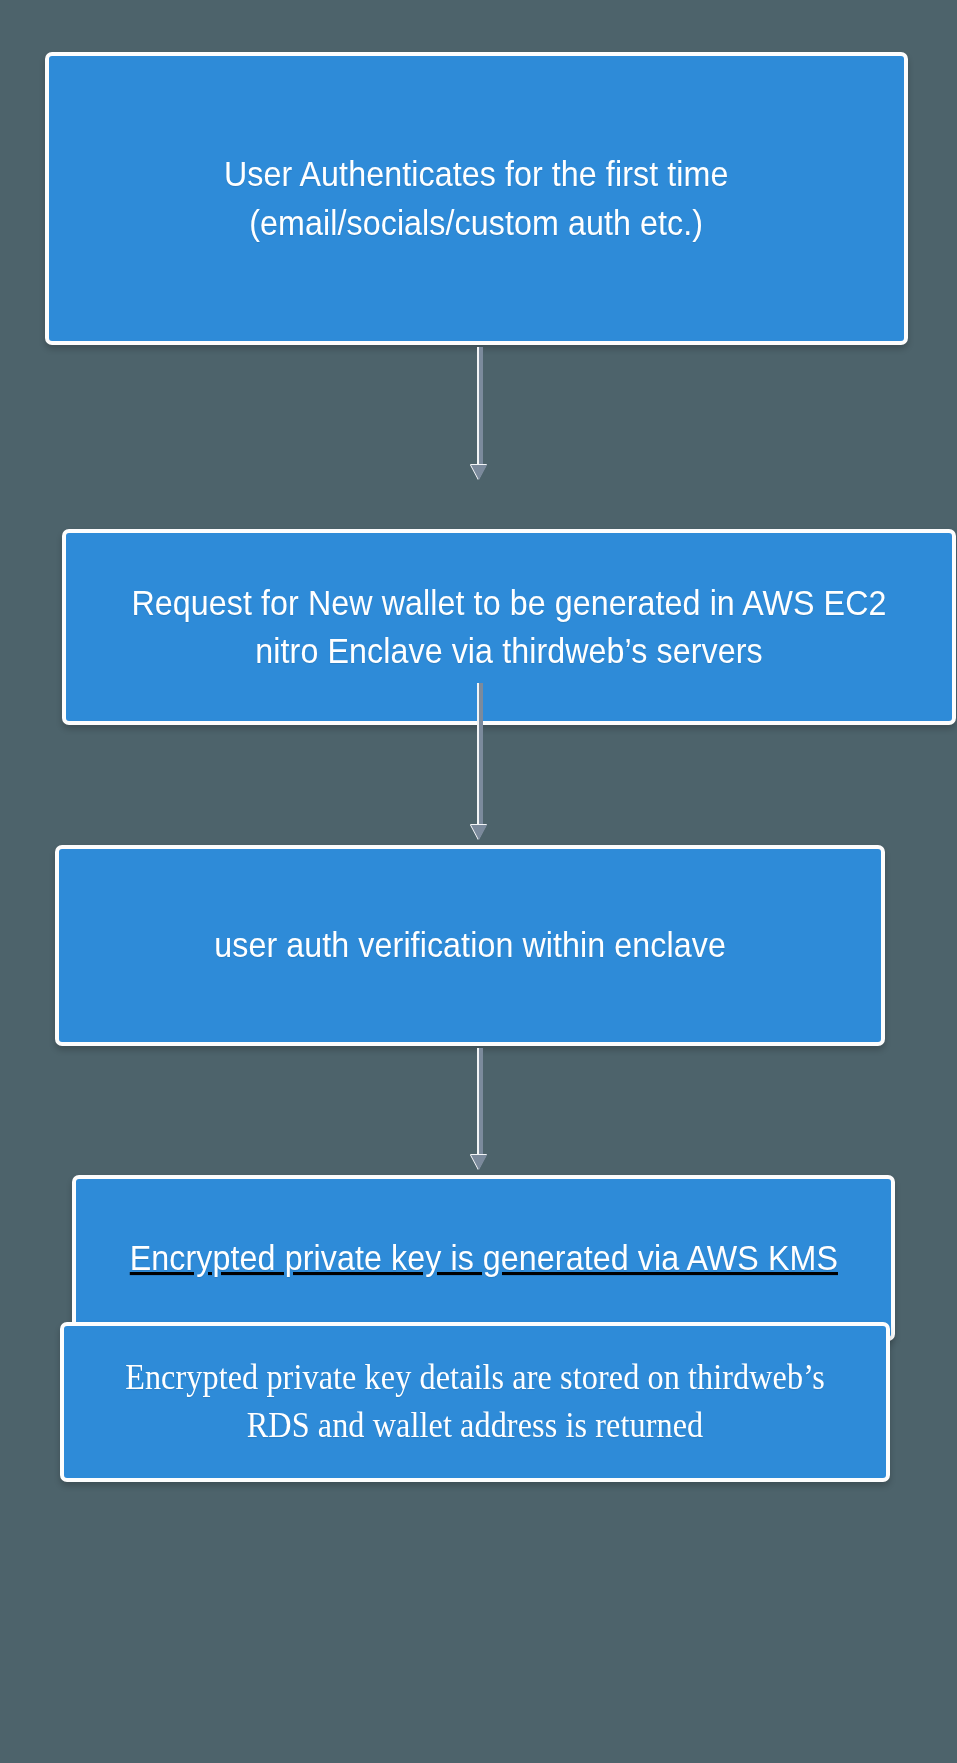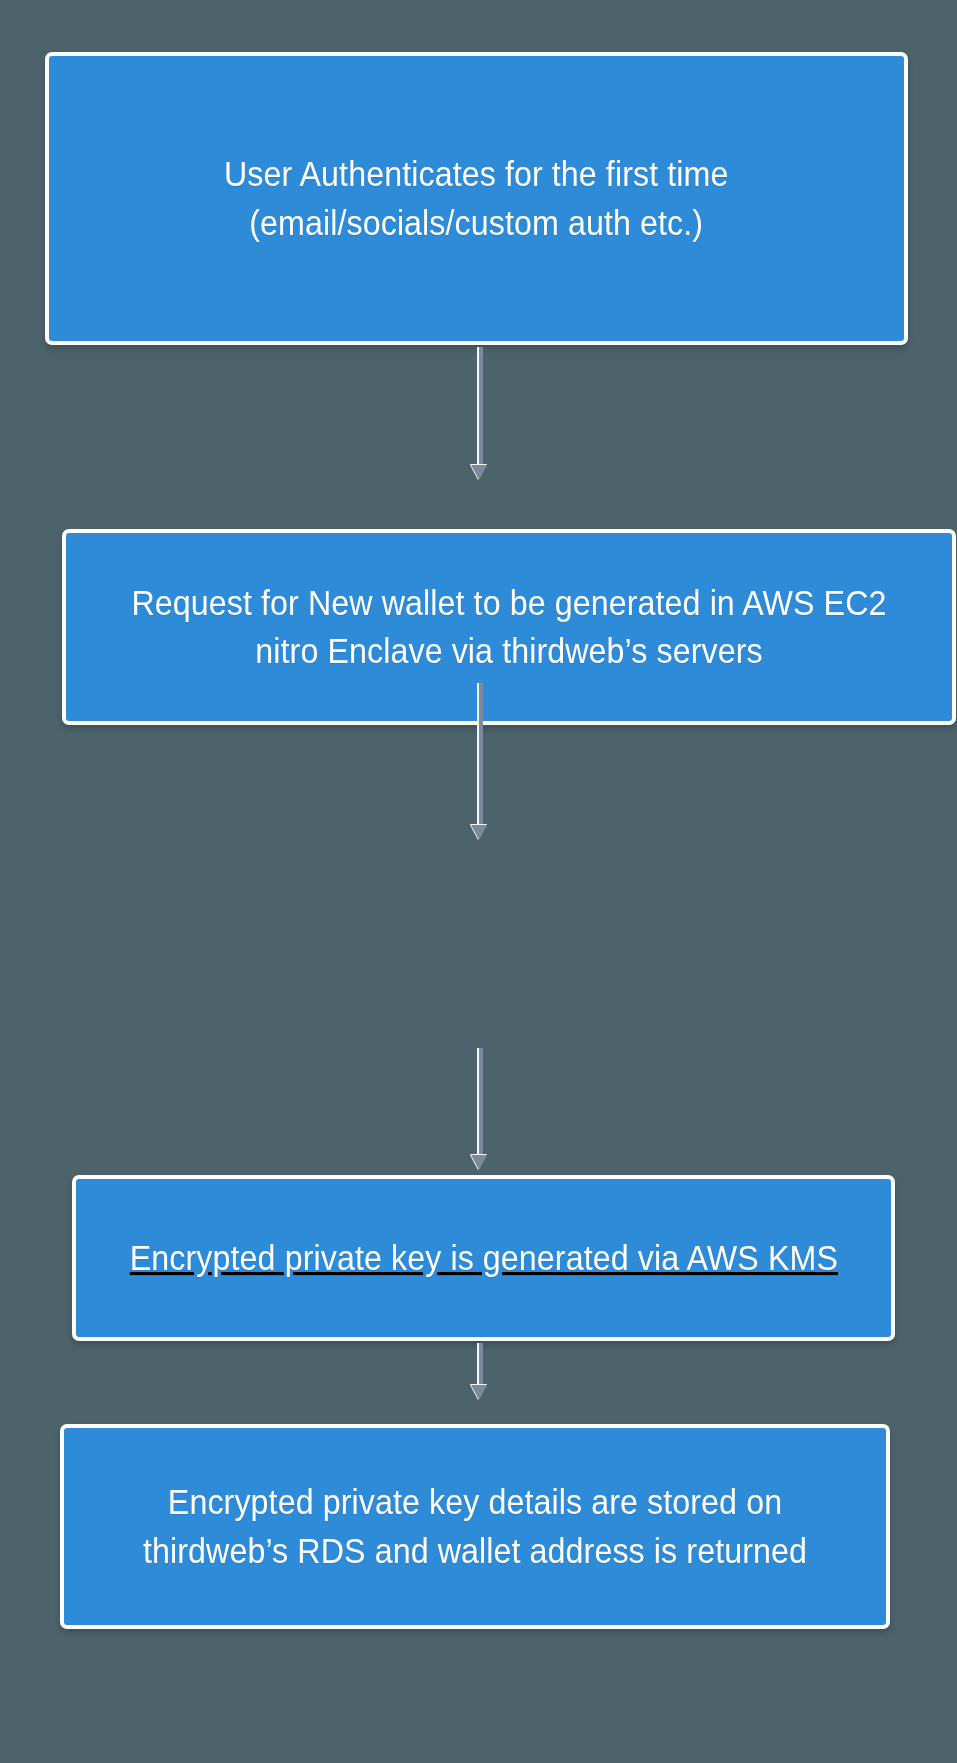--- a/index.html
+++ b/index.html
@@ -47,21 +47,21 @@
     transform-origin: center;
     text-shadow: 0 1px 1px rgba(0,0,0,0.10);
     white-space: pre-line;
   }
 
   
   #node-1 { left: 45px;  top: 52px;   width: 863px; height: 293px; }
   #node-2 { left: 62px;  top: 485px;  width: 894px; height: 196px; margin-top: 44px; }
   #node-3 { left: 55px;  top: 845px;  width: 830px; height: 201px; }
   #node-4 { left: 72px;  top: 1175px; width: 823px; height: 166px; text-decoration: underline; }
-  #node-5 { left: 60px;  top: 1424px; width: 830px; height: 205px; }
+  #node-5 { left: 60px;  top: 1322px; width: 830px; height: 160px; font-family: Liberation Serif, serif; }
 
   
   .connector {
     position: absolute;
     left: 466px;
     width: 26px;
   }
   .connector .stem {
     position: absolute;
     left: 11px;
@@ -114,20 +114,23 @@
 
   <div class="node" id="node-2">
     <span class="node-label">Request for New wallet to be generated in AWS EC2 nitro Enclave via thirdweb’s servers</span>
   </div>
 
   <div class="connector" id="connector-2">
     <div class="stem"></div>
     <div class="head"></div>
   </div>
 
+  <div class="node" id="node-3">
+    <span class="node-label">user auth verification within enclave</span>
+  </div>
 
   <div class="connector" id="connector-3">
     <div class="stem"></div>
     <div class="head"></div>
   </div>
 
   <div class="node" id="node-4">
     <span class="node-label">Encrypted private key is generated via AWS KMS</span>
   </div>
 

